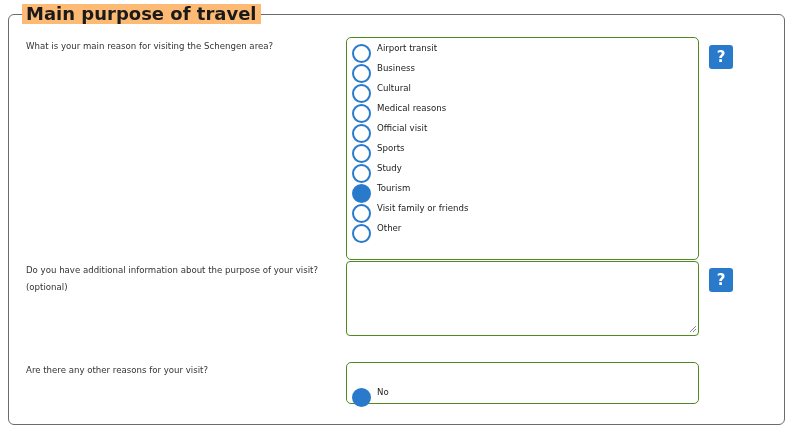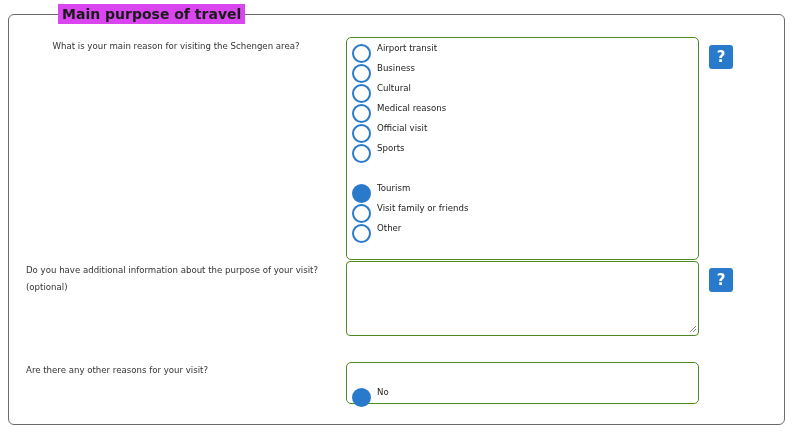--- a/index.html
+++ b/index.html
@@ -19,27 +19,26 @@
       width: 777px;
       height: 411px;
       border: 1px solid #6b6b6b;
       border-radius: 6px;
       box-sizing: border-box;
     }
     .legend {
       position: absolute;
       left: 20px;
       top: 4px;
-      background: #d946ef;
+      background: #fdba74;
       padding: 0 4px;
-      font-size: 14px;
+      font-size: 18px;
       font-weight: bold;
       color: #1a1a1a;
       line-height: 20px;
-      margin-left: 36px;
     }
     .question {
       position: absolute;
       left: 26px;
       font-size: 8.6px;
       line-height: 17px;
       color: #333333;
       width: 300px;
     }
     .radio-group {
@@ -114,21 +113,21 @@
       width: 8px;
       height: 8px;
     }
   </style>
 </head>
 <body>
 
 <div class="fieldset"></div>
 <div class="legend" style="left:22px;">Main purpose of travel</div>
 
-<div class="question" style="top:38px;text-align:center;">What is your main reason for visiting the Schengen area?</div>
+<div class="question" style="top:38px;">What is your main reason for visiting the Schengen area?</div>
 
 <div class="radio-group" style="top:37px; height:223px;">
   <div class="radio-item" style="top:0px;">
     <span class="radio-circle"></span>
     <span class="radio-label">Airport transit</span>
   </div>
   <div class="radio-item" style="top:20px;">
     <span class="radio-circle"></span>
     <span class="radio-label">Business</span>
   </div>
@@ -140,20 +139,24 @@
     <span class="radio-circle"></span>
     <span class="radio-label">Cultural</span>
   </div>
   <div class="radio-item" style="top:80px;">
     <span class="radio-circle"></span>
     <span class="radio-label">Official visit</span>
   </div>
   <div class="radio-item" style="top:100px;">
     <span class="radio-circle"></span>
     <span class="radio-label">Sports</span>
+  </div>
+  <div class="radio-item" style="top:120px;">
+    <span class="radio-circle"></span>
+    <span class="radio-label">Study</span>
   </div>
   <div class="radio-item" style="top:140px;">
     <span class="radio-circle checked"></span>
     <span class="radio-label">Tourism</span>
   </div>
   <div class="radio-item" style="top:160px;">
     <span class="radio-circle"></span>
     <span class="radio-label">Visit family or friends</span>
   </div>
   <div class="radio-item" style="top:180px;">

